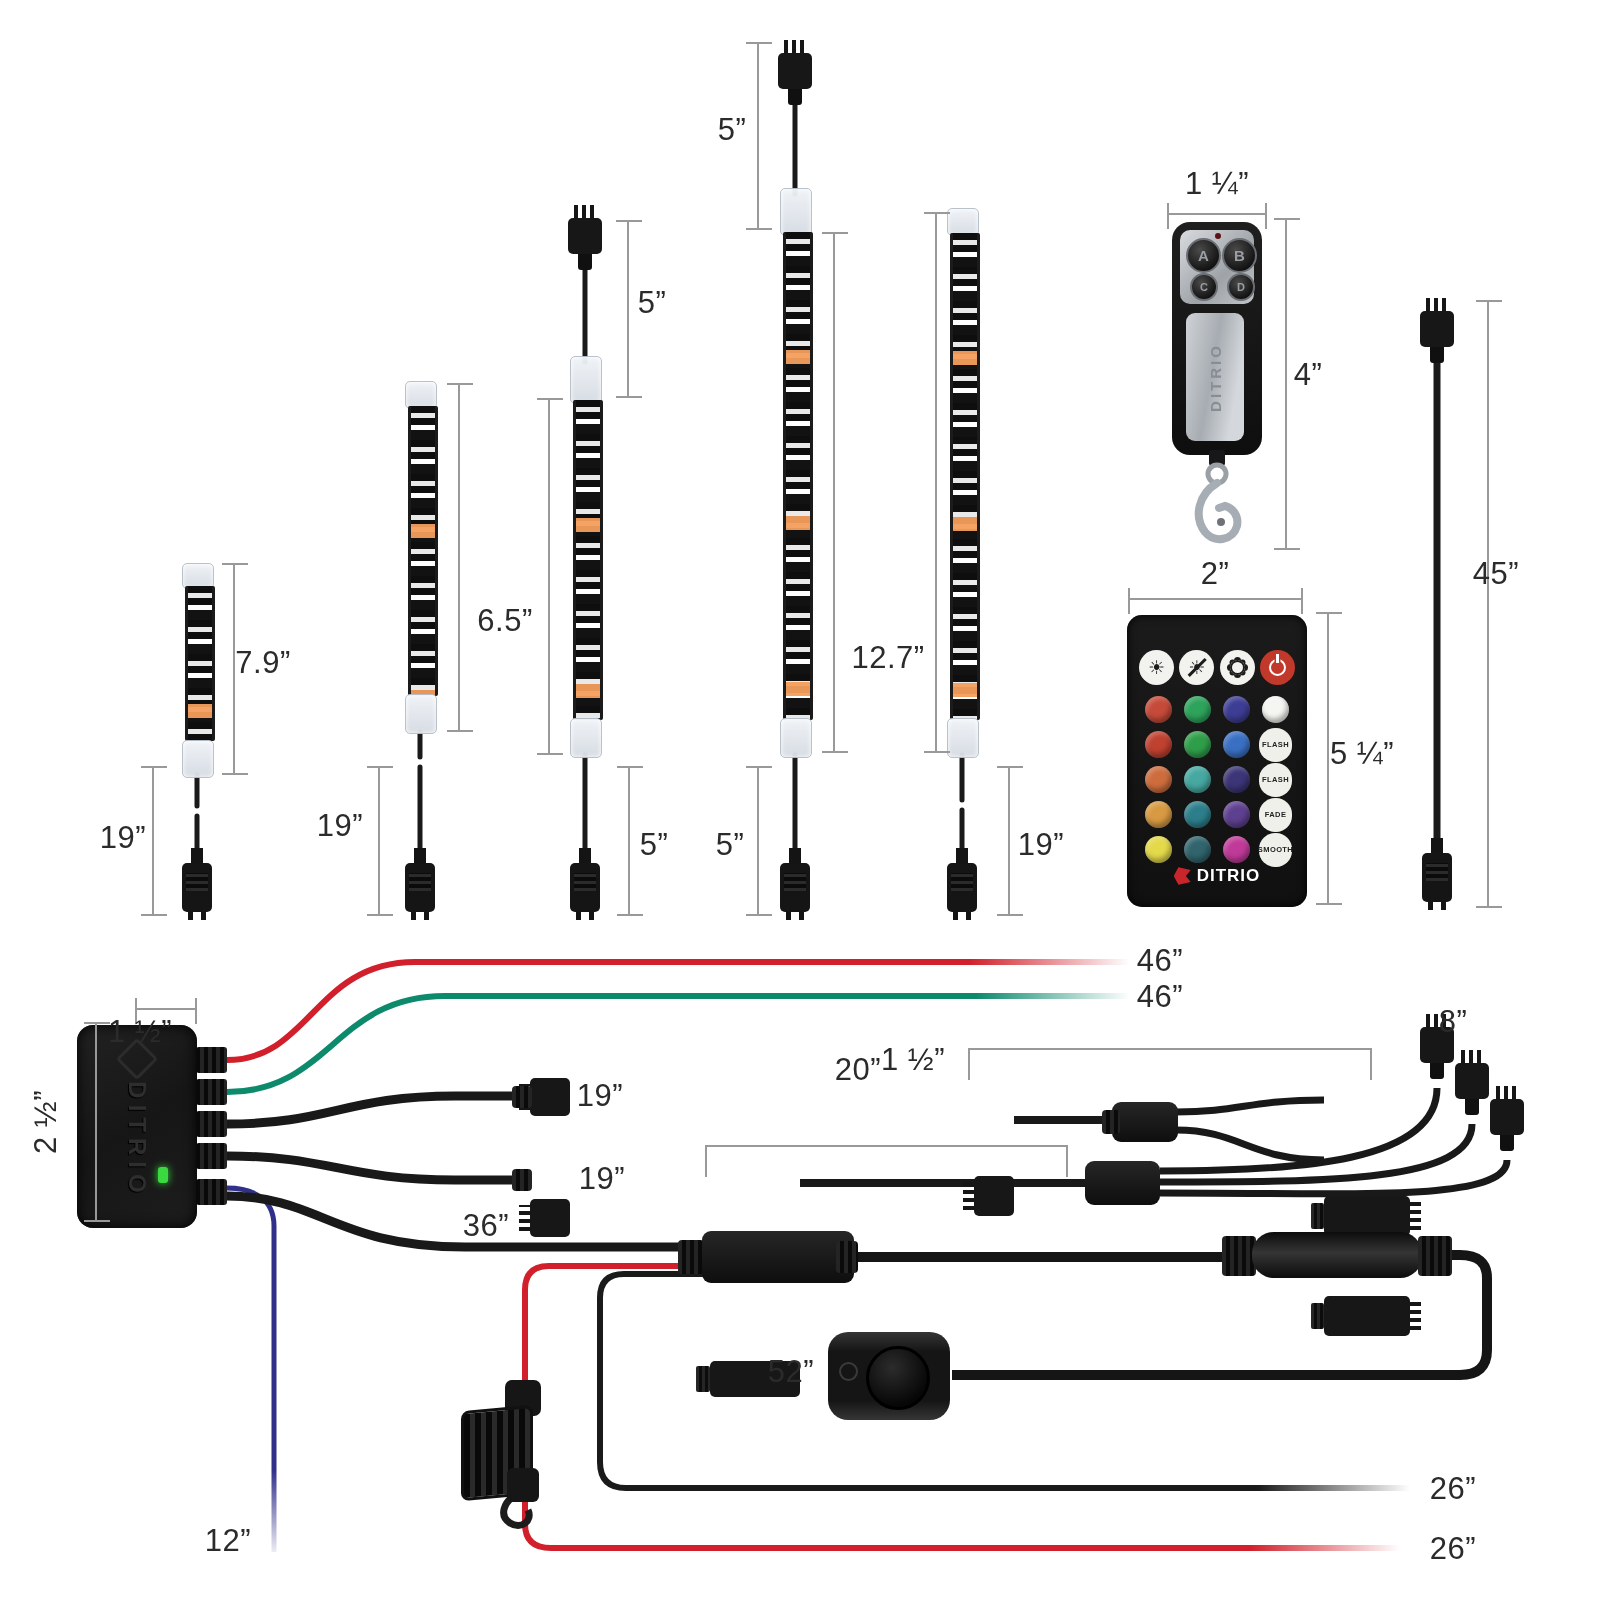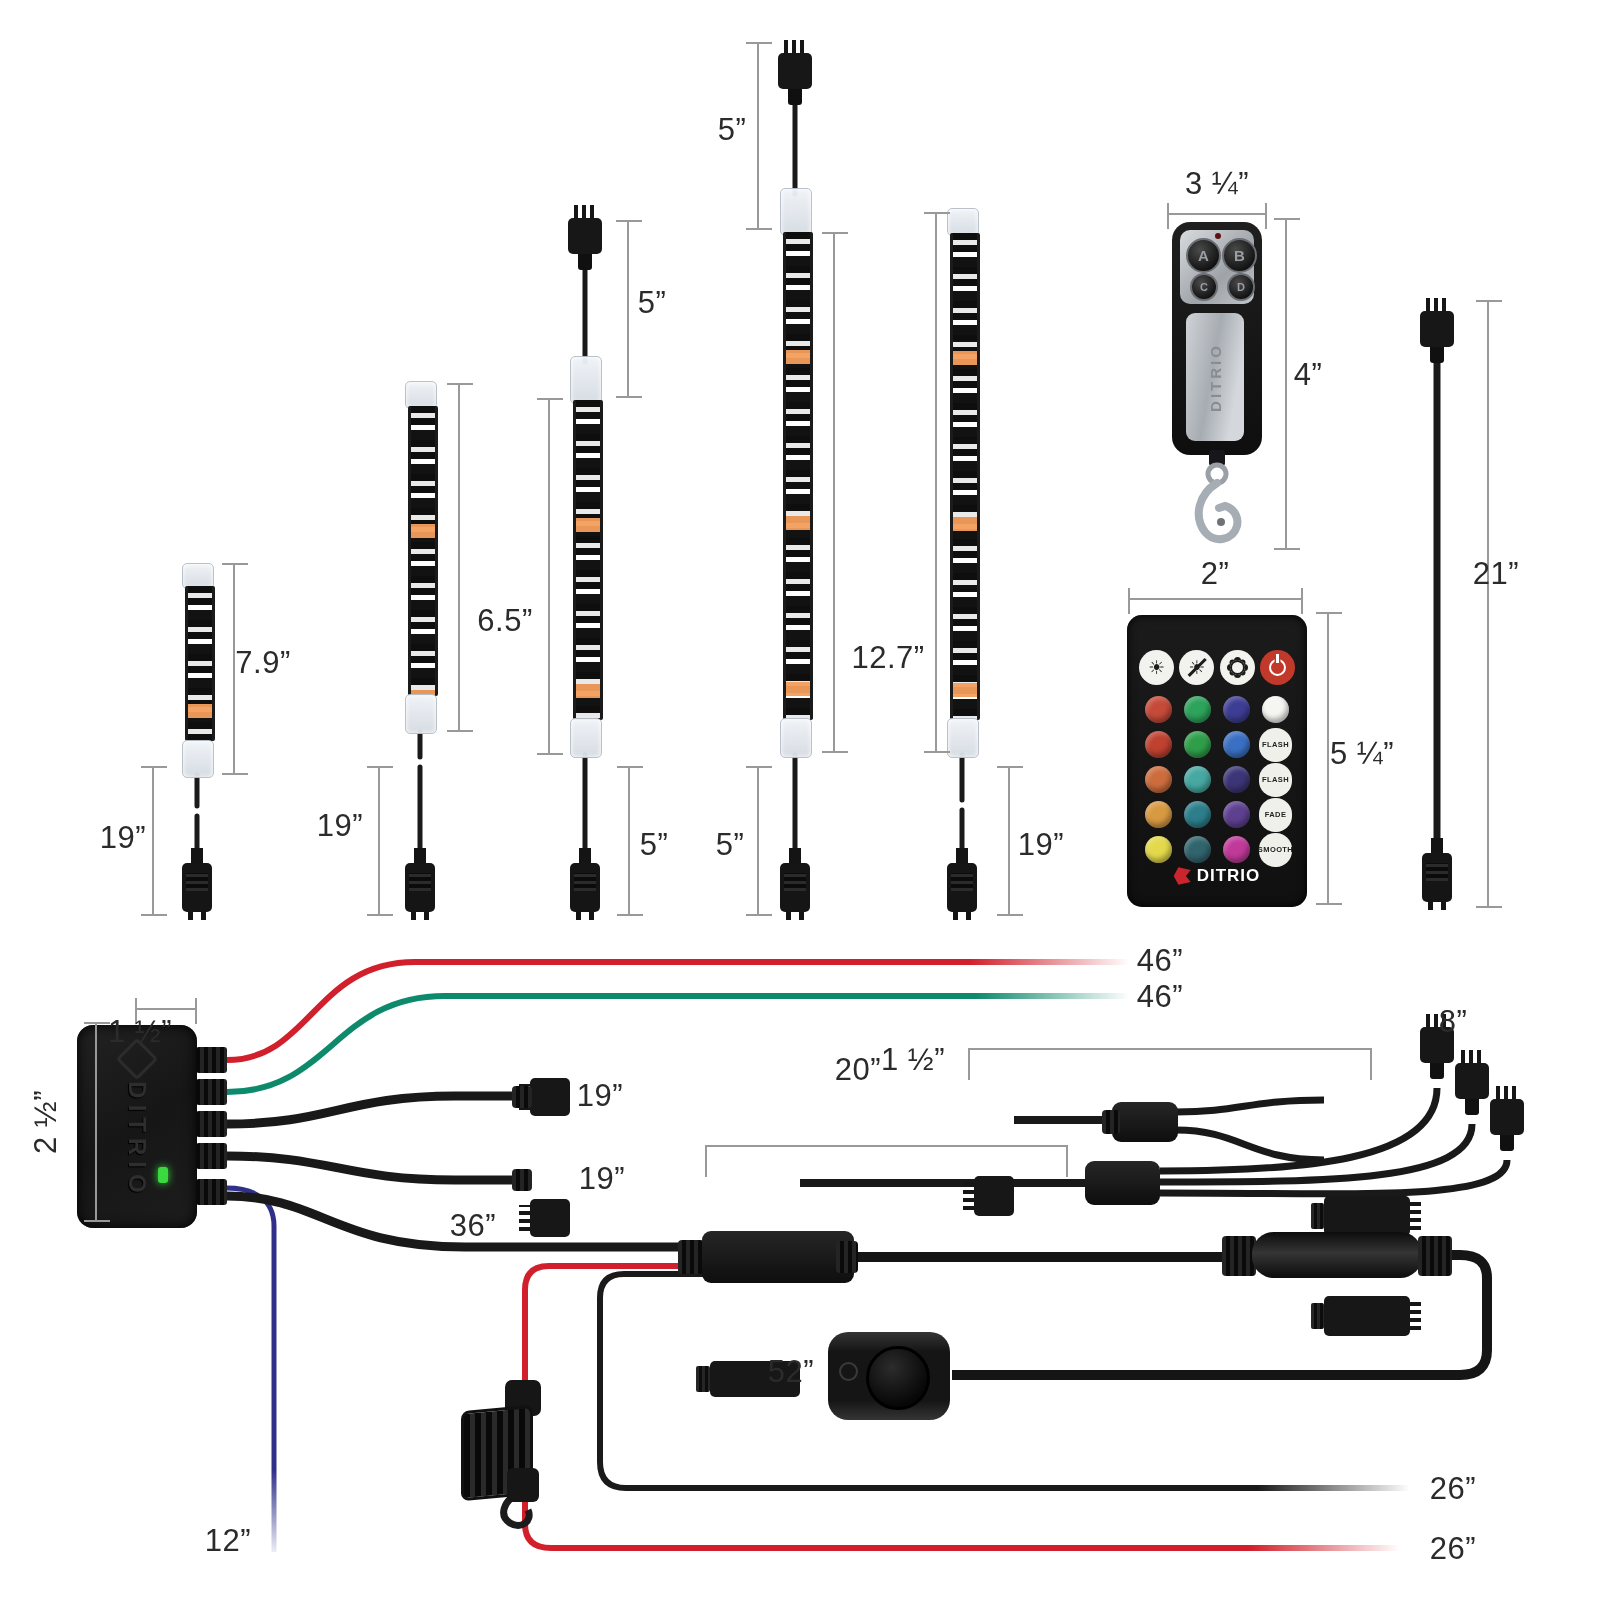--- a/index.html
+++ b/index.html
@@ -408,33 +408,33 @@
   <span class="mlabel" style="left:263px;top:663px">7.9”</span>
   <span class="mlabel" style="left:123px;top:838px">19”</span>
   <span class="mlabel" style="left:340px;top:826px">19”</span>
   <span class="mlabel" style="left:505px;top:621px">6.5”</span>
   <span class="mlabel" style="left:652px;top:303px">5”</span>
   <span class="mlabel" style="left:654px;top:845px">5”</span>
   <span class="mlabel" style="left:732px;top:130px">5”</span>
   <span class="mlabel" style="left:730px;top:845px">5”</span>
   <span class="mlabel" style="left:888px;top:658px">12.7”</span>
   <span class="mlabel" style="left:1041px;top:845px">19”</span>
-  <span class="mlabel" style="left:1217px;top:184px">3 ¼”</span>
+  <span class="mlabel" style="left:1217px;top:184px">1 ¼”</span>
   <span class="mlabel" style="left:1308px;top:375px">4”</span>
   <span class="mlabel" style="left:1215px;top:574px">2”</span>
   <span class="mlabel" style="left:1362px;top:754px">5 ¼”</span>
-  <span class="mlabel" style="left:1496px;top:574px">21”</span>
+  <span class="mlabel" style="left:1496px;top:574px">45”</span>
   <span class="mlabel" style="left:140px;top:1032px">1 ½”</span>
   <span class="mlabel rot" style="left:46px;top:1122px">2 ½”</span>
   <span class="mlabel" style="left:1160px;top:961px">46”</span>
   <span class="mlabel" style="left:1160px;top:997px">46”</span>
   <span class="mlabel" style="left:600px;top:1096px">19”</span>
   <span class="mlabel" style="left:602px;top:1179px">19”</span>
   <span class="mlabel" style="left:1453px;top:1022px">8”</span>
   <span class="mlabel" style="left:913px;top:1060px">1 ½”</span>
   <span class="mlabel" style="left:858px;top:1070px">20”</span>
-  <span class="mlabel" style="left:473px;top:1226px">36”</span>
+  <span class="mlabel" style="left:486px;top:1226px">36”</span>
   <span class="mlabel" style="left:791px;top:1372px">52”</span>
   <span class="mlabel" style="left:228px;top:1541px">12”</span>
   <span class="mlabel" style="left:1453px;top:1489px">26”</span>
   <span class="mlabel" style="left:1453px;top:1549px">26”</span>
 
 </div>
 
 </body></html>

